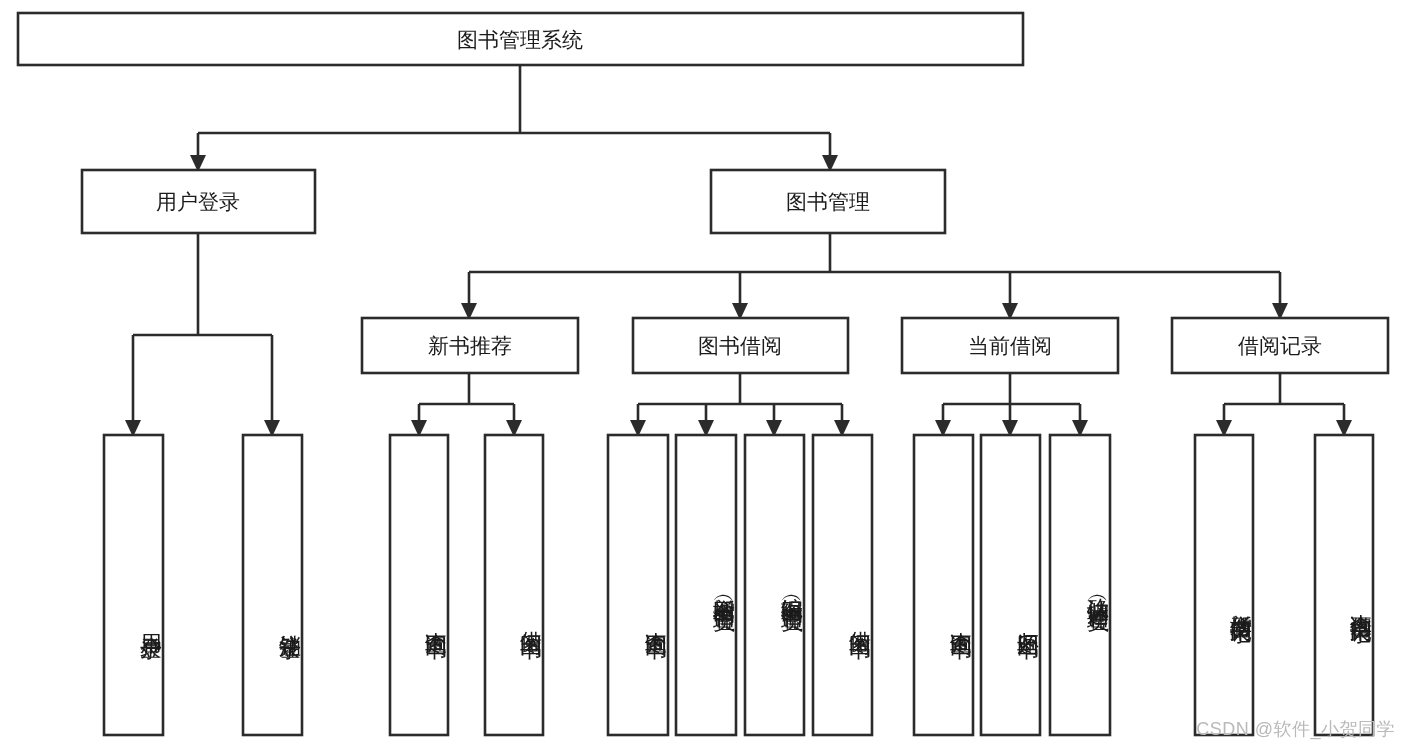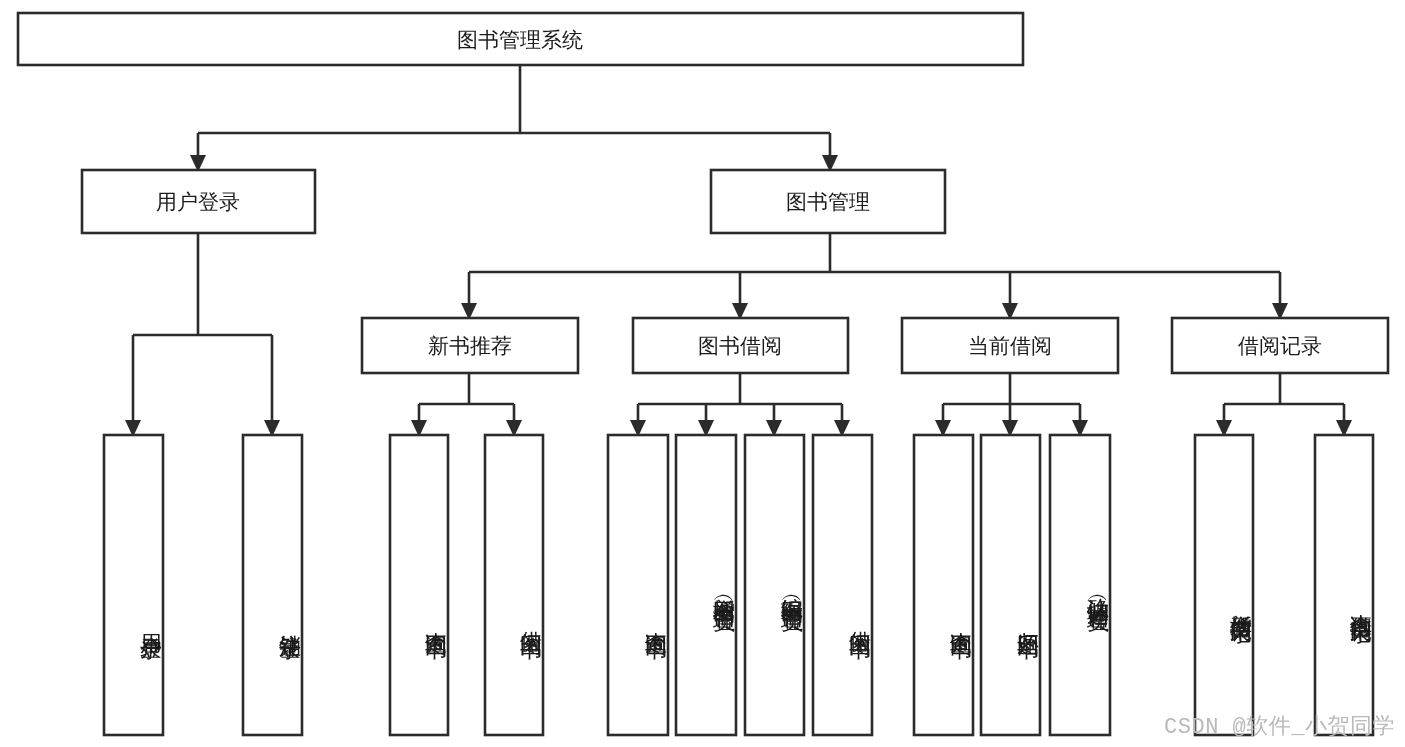--- a/index.html
+++ b/index.html
@@ -60,22 +60,22 @@
     white-space: nowrap;
     display: flex;
     align-items: flex-start;
     justify-content: center;
     pointer-events: none;
   }
   .watermark {
     position: absolute;
     right: 10px;
     bottom: 6px;
-    font-family: Liberation Mono, monospace;
-    font-size: 22px;
+    font-family: Liberation Sans, sans-serif;
+    font-size: 18px;
     color: #b9b9b9;
     letter-spacing: 0.5px;
     white-space: nowrap;
   }
 </style>
 </head>
 <body>
 
 <div id="diagram-root">
 

